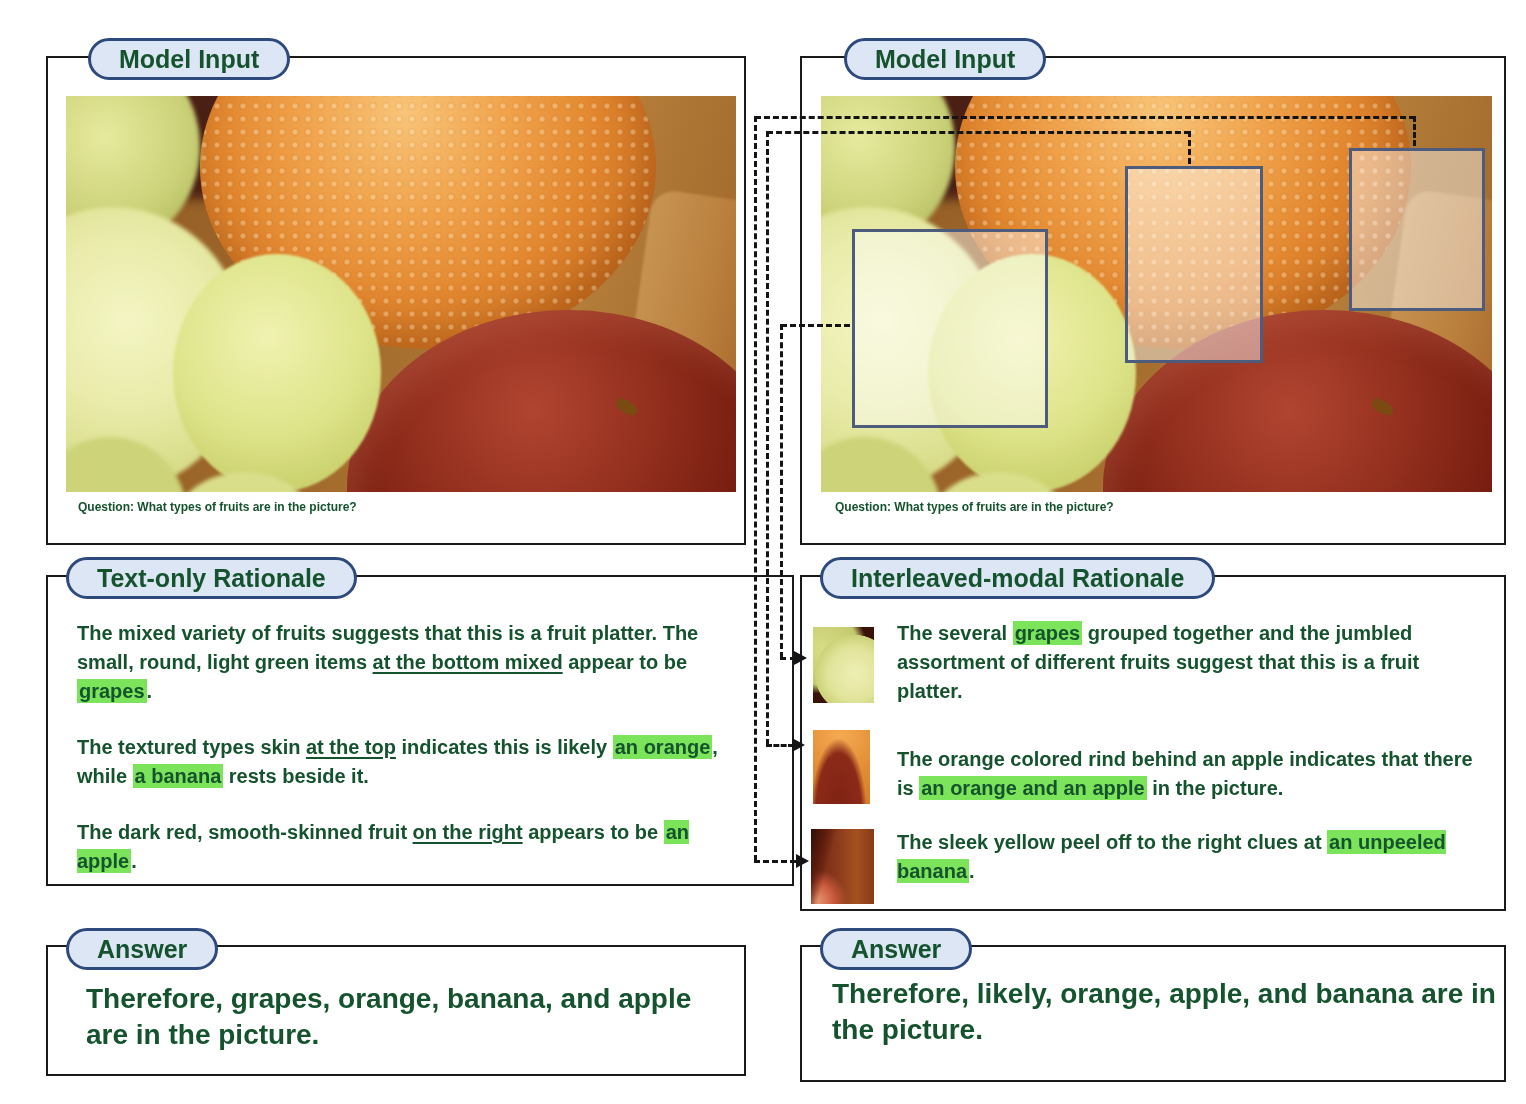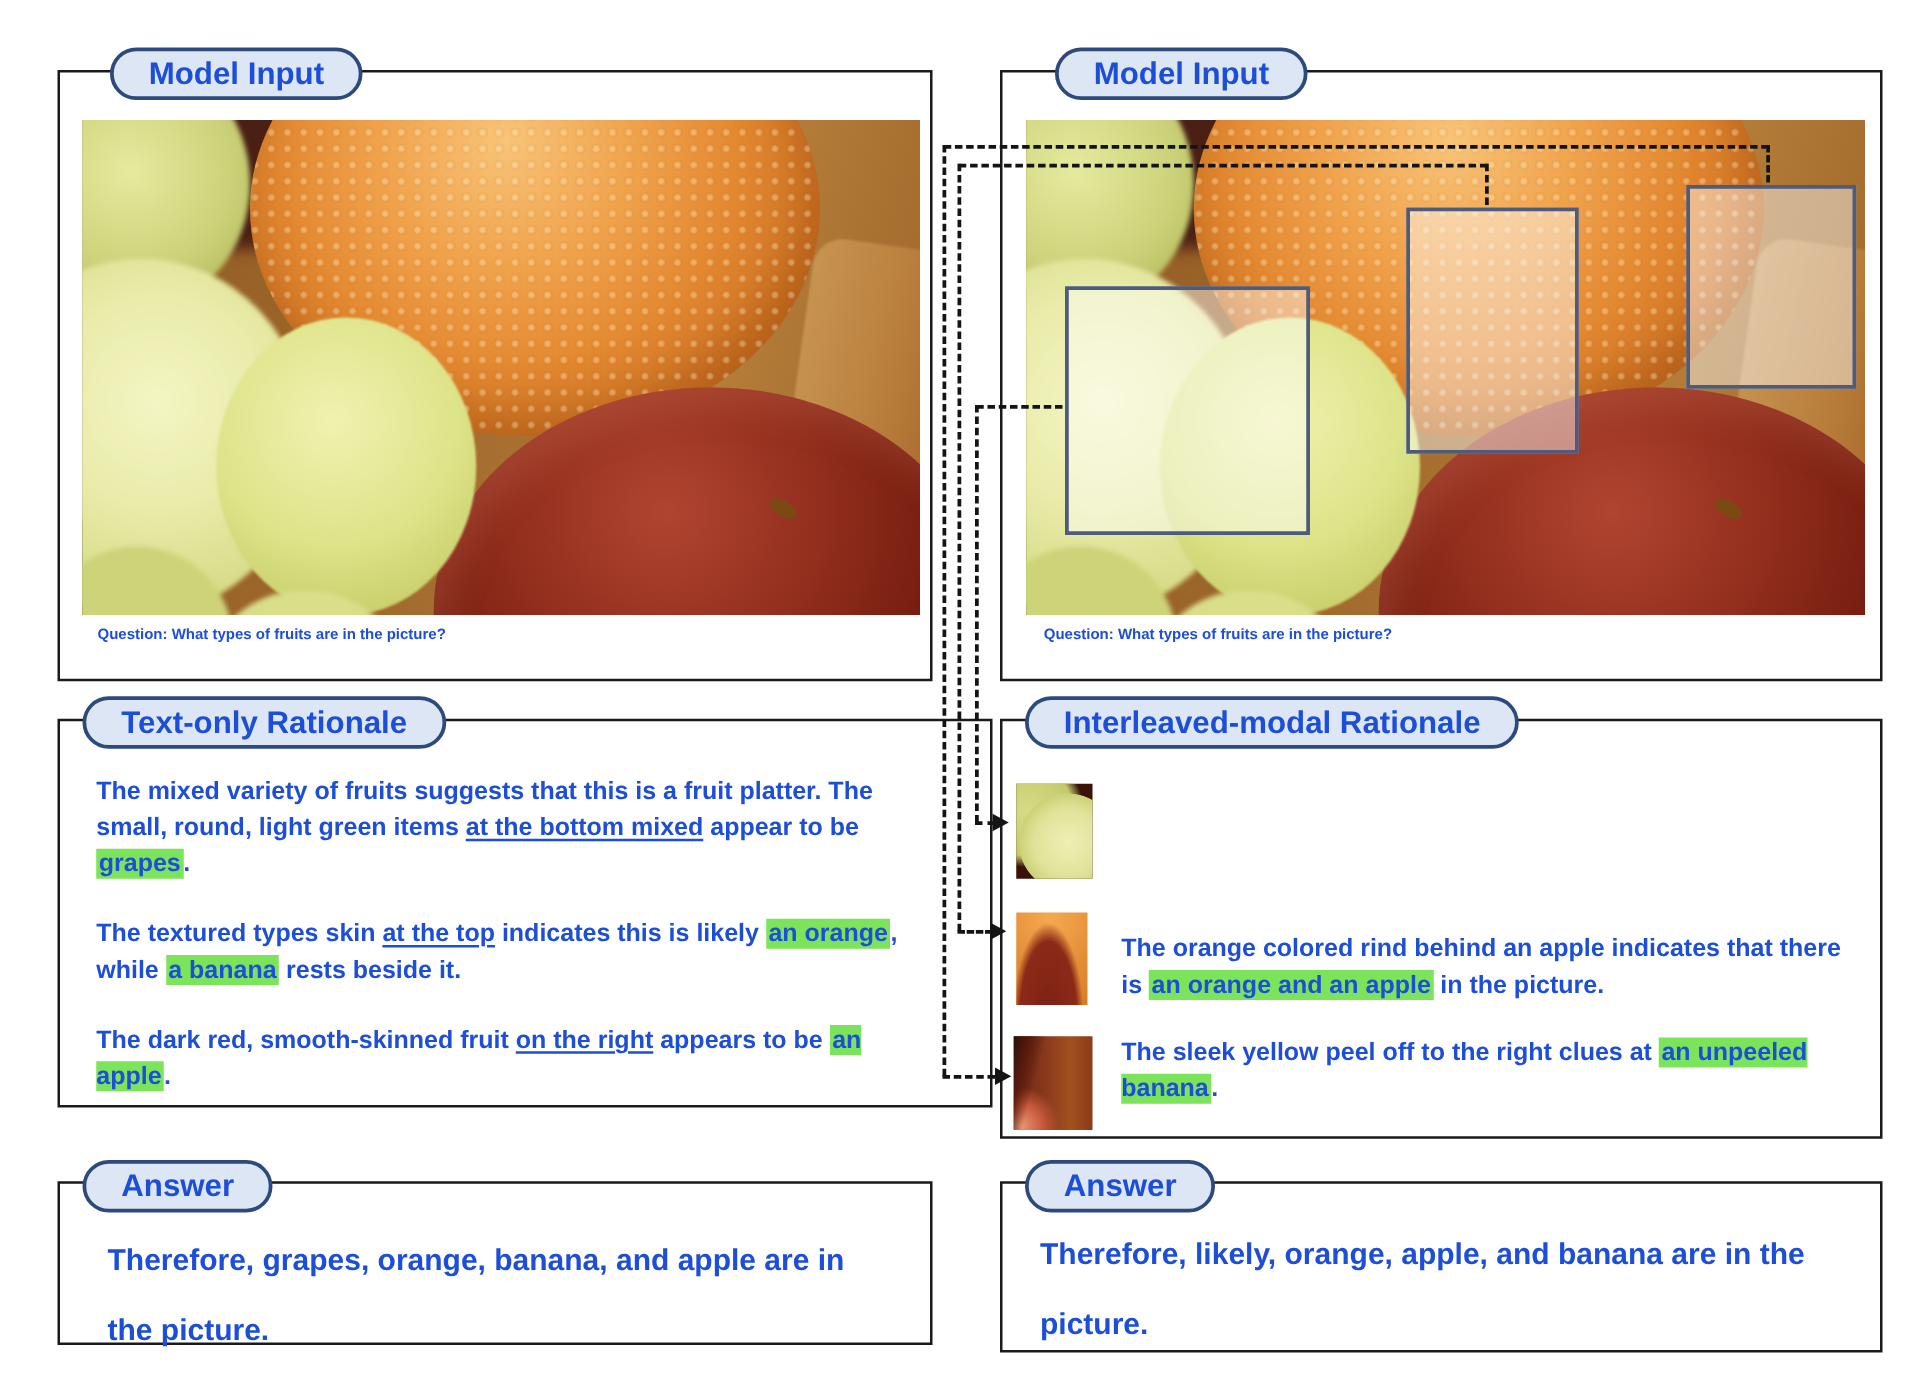--- a/index.html
+++ b/index.html
@@ -7,35 +7,35 @@
     --badge-border:#2e4a7c;
     --hl:#7ce45a;
     --panel-border:#1a1a1a;
     --dash:#141414;
     --overlay-fill:rgba(255,255,255,0.45);
     --overlay-border:#4d5b7c;
   }
   html,body{margin:0;padding:0;background:#fff;}
   .canvas{
     position:relative;width:1526px;height:1104px;background:#fff;
-    font-family:"Liberation Sans",sans-serif;font-weight:bold;color:#1d4ed8;
+    font-family:"Liberation Sans",sans-serif;font-weight:bold;color:#14532d;
     overflow:hidden;
   }
   .panel{position:absolute;background:#fff;border:2px solid var(--panel-border);box-sizing:border-box;}
   .badge{
     position:absolute;height:42px;display:flex;align-items:center;justify-content:center;
     padding:0 28px;background:var(--badge-fill);border:3px solid var(--badge-border);
     border-radius:24px;font-size:25px;white-space:nowrap;z-index:6;box-sizing:border-box;
   }
   .question{position:absolute;font-size:12px;white-space:nowrap;}
   .para{font-size:20px;line-height:29px;margin:0 0 27px 0;}
   .para:last-child{margin-bottom:12px;}
   .hl{background:var(--hl);padding:1px 2px;}
   .ul{text-decoration:underline;text-decoration-thickness:2px;text-underline-offset:3px;}
-  .answer-text{position:absolute;font-size:24px;line-height:56px;}
+  .answer-text{position:absolute;font-size:28px;line-height:36px;}
 
   
   .photo{
     position:absolute;overflow:hidden;
     background:linear-gradient(105deg,#8f5a24 0%,#a26a2c 45%,#b57e3a 72%,#9c6327 100%);
   }
   .photo *{position:absolute;}
   .dark-patch{left:8%;top:-6%;width:20%;height:32%;background:#4a2014;filter:blur(6px);border-radius:40%;}
   .orange{
     left:20%;top:-28%;width:68%;height:92%;border-radius:50%;z-index:2;
@@ -171,20 +171,21 @@
       <div class="crop-box" style="left:528px;top:52px;width:136px;height:163px;"></div>
     </div>
     <div class="question" style="left:33px;top:442px;">Question: What types of fruits are in the picture?</div>
   </section>
 
   <section class="panel" style="left:800px;top:575px;width:706px;height:336px;">
     <div class="badge" style="left:18px;top:-20px;">
       <span>Interleaved-modal Rationale</span>
     </div>
     <div class="thumb thumb-grapes" style="left:11px;top:50px;width:61px;height:76px;"></div>
+    <div class="item-text" style="left:95px;top:42px;width:578px;"><span>The several </span><span class="hl">grapes</span><span> grouped together and the jumbled assortment of different fruits suggest that this is a fruit platter.</span></div>
     <div class="thumb thumb-orange" style="left:11px;top:153px;width:57px;height:74px;"></div>
     <div class="item-text" style="left:95px;top:168px;width:588px;"><span>The orange colored rind behind an apple indicates that there is </span><span class="hl">an orange and an apple</span><span> in the picture.</span></div>
     <div class="thumb thumb-banana" style="left:9px;top:252px;width:63px;height:75px;"></div>
     <div class="item-text" style="left:95px;top:251px;width:588px;"><span>The sleek yellow peel off to the right clues at </span><span class="hl">an unpeeled banana</span><span>.</span></div>
   </section>
 
   <section class="panel" style="left:800px;top:945px;width:706px;height:137px;">
     <div class="badge" style="left:18px;top:-19px;">
       <span>Answer</span>
     </div>

